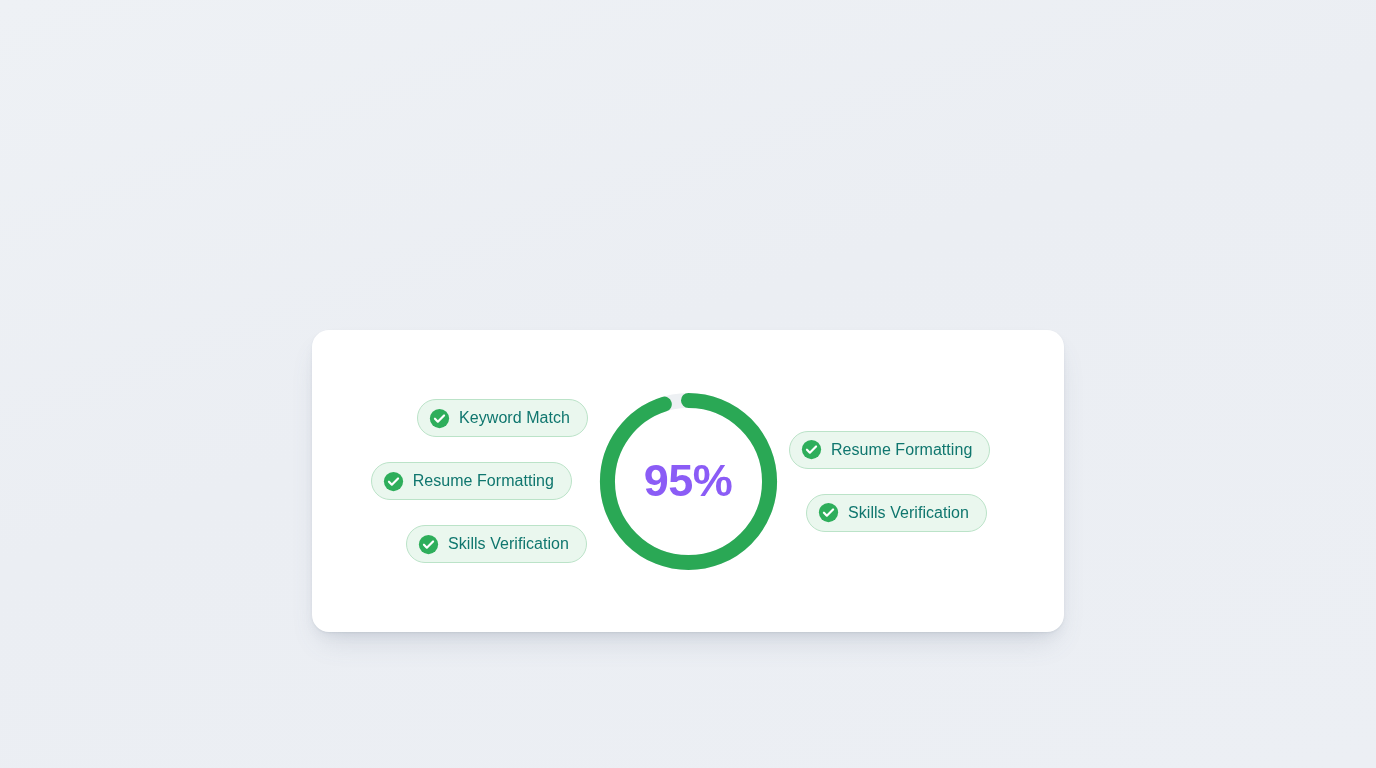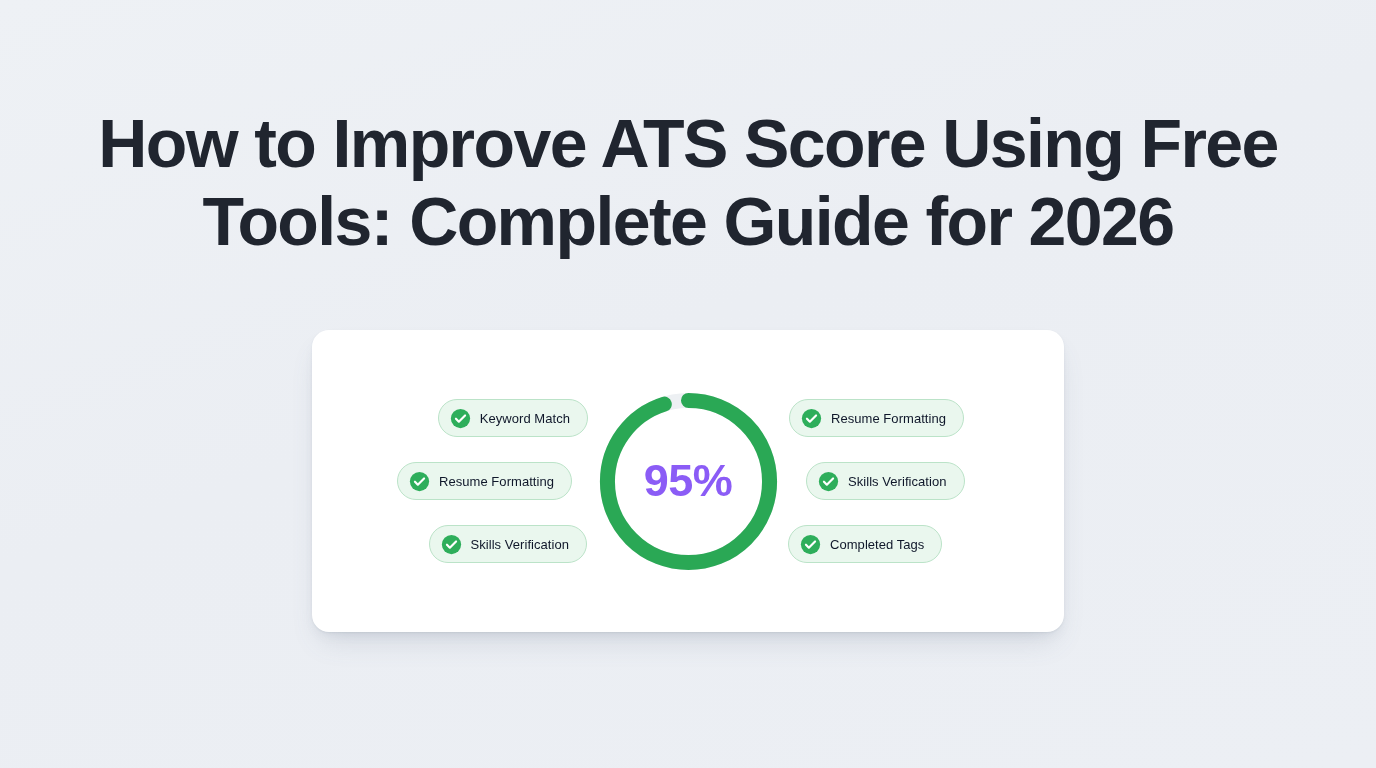--- a/index.html
+++ b/index.html
@@ -91,23 +91,23 @@
     gap: 9px;
     height: 38px;
     padding: 0 17px 0 11px;
     background: #eaf7ee;
     border: 1.3px solid #bbe3c8;
     border-radius: 999px;
     white-space: nowrap;
   }
 
   .badge-label {
-    font-size: 13px;
+    font-size: 16px;
     font-weight: 400;
-    color: #0f172a;
+    color: #0f766e;
     letter-spacing: 0.05px;
     line-height: 1;
   }
 
   .check-icon {
     width: 21px;
     height: 21px;
     flex: 0 0 21px;
     display: block;
   }
@@ -132,23 +132,20 @@
     font-weight: 700;
     color: #8b5cf6;
     letter-spacing: -0.5px;
   }
 </style>
 </head>
 <body>
 
 <div class="page">
 
-  <div class="title-wrap">
-    <h1 class="page-title">How to Improve ATS Score Using Free Tools: Complete Guide for 2026</h1>
-  </div>
 
   <div class="card">
     <div class="card-inner">
 
       <div class="badge-col left">
 
         <div class="badge off-0">
           <span class="icon-slot">
             <svg class="check-icon" viewBox="0 0 24 24" aria-hidden="true">
               <circle cx="12" cy="12" r="11" fill="#2eae5b"></circle>
@@ -203,28 +200,19 @@
         <div class="badge off-1">
           <span class="icon-slot">
             <svg class="check-icon" viewBox="0 0 24 24" aria-hidden="true">
               <circle cx="12" cy="12" r="11" fill="#2eae5b"></circle>
               <path d="M6.8 12.3l3.3 3.3 7.1-7.1" fill="none" stroke="#ffffff" stroke-width="2.5" stroke-linecap="round" stroke-linejoin="round"></path>
             </svg>
           </span>
           <span class="badge-label">Skills Verification</span>
         </div>
 
-        <div class="badge off-2">
-          <span class="icon-slot">
-            <svg class="check-icon" viewBox="0 0 24 24" aria-hidden="true">
-              <circle cx="12" cy="12" r="11" fill="#2eae5b"></circle>
-              <path d="M6.8 12.3l3.3 3.3 7.1-7.1" fill="none" stroke="#ffffff" stroke-width="2.5" stroke-linecap="round" stroke-linejoin="round"></path>
-            </svg>
-          </span>
-          <span class="badge-label">Completed Tags</span>
-        </div>
 
       </div>
 
     </div>
   </div>
 
 </div>
 
 </body></html>

